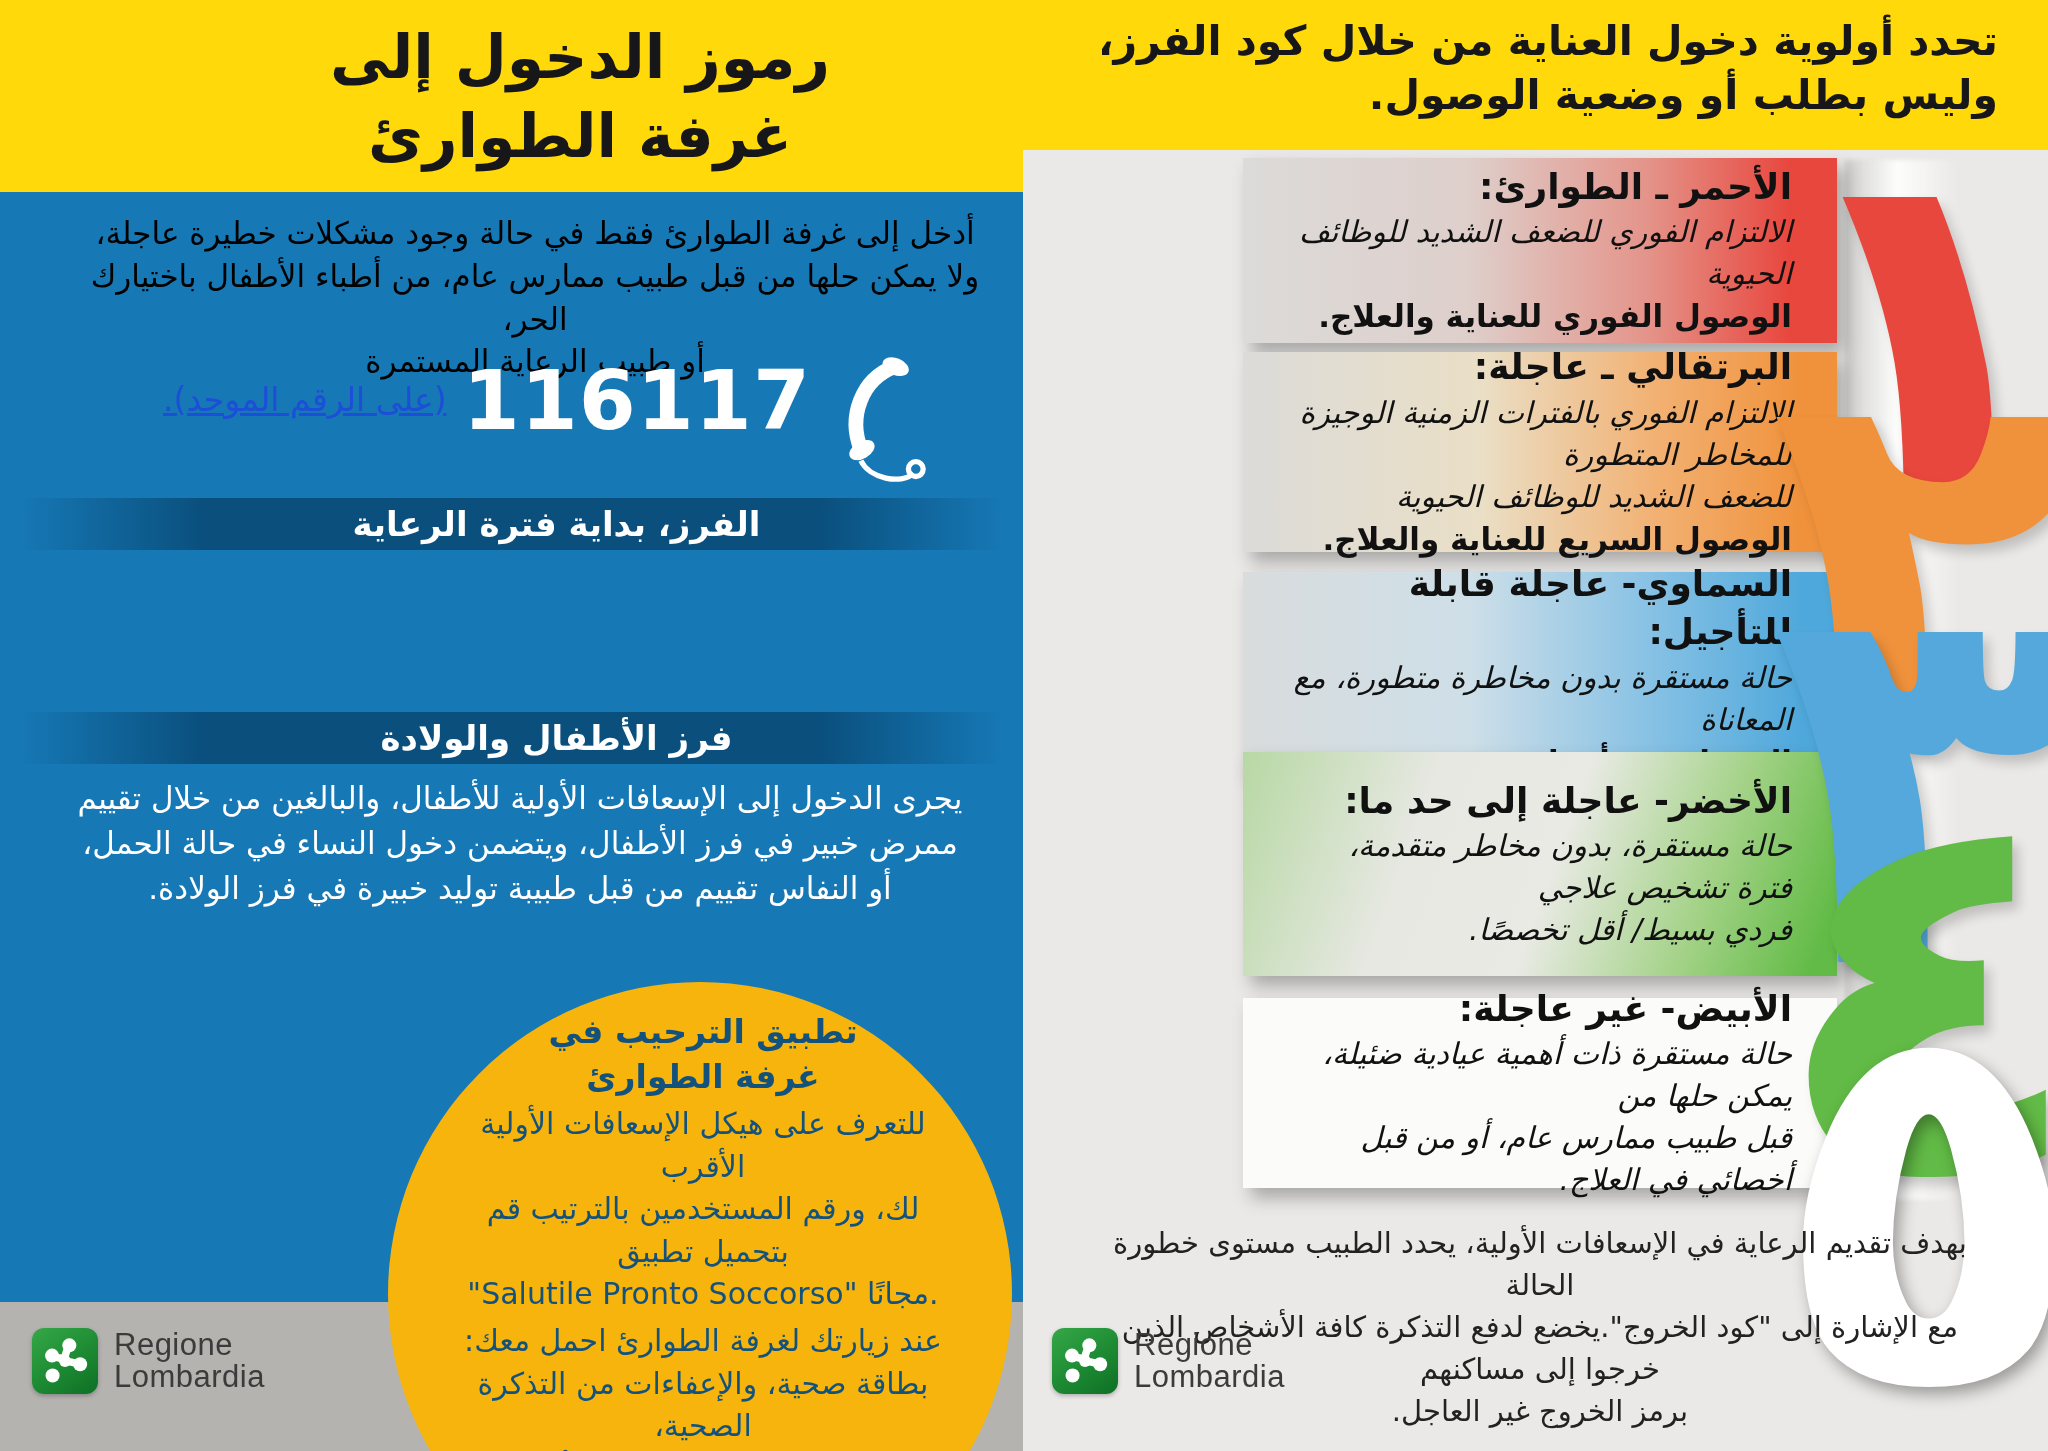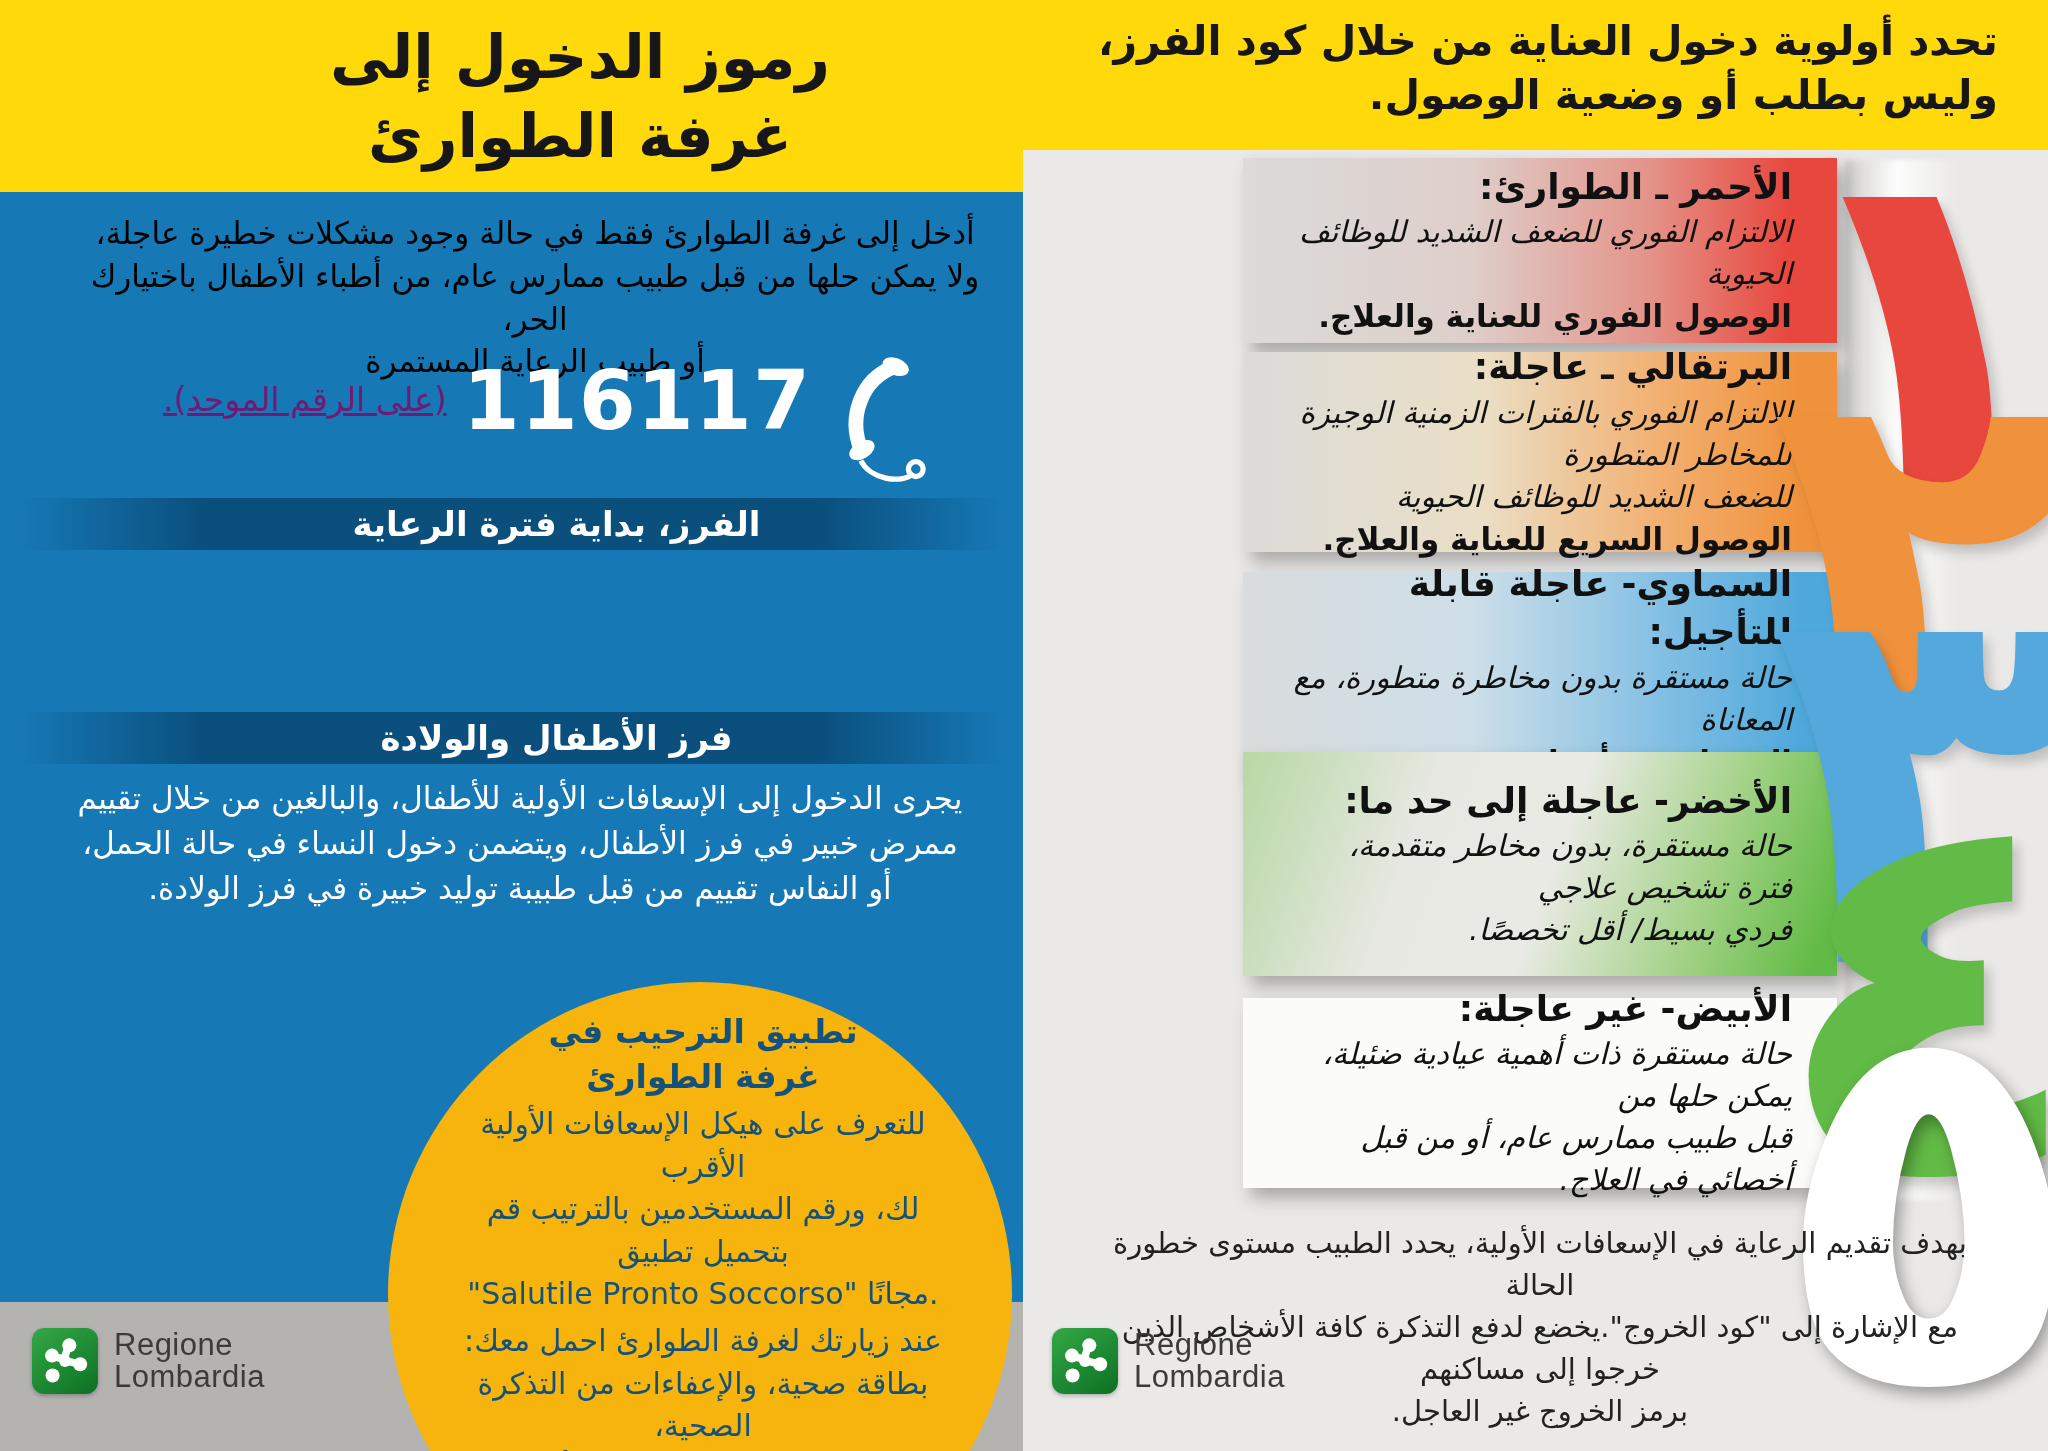--- a/index.html
+++ b/index.html
@@ -22,21 +22,21 @@
   }
   .intro{
     position:absolute;left:60px;top:212px;width:950px;
     color:#000000;font-size:31px;line-height:1.38;text-align:center;
   }
   .phone-row{
     position:absolute;left:150px;top:352px;width:800px;height:140px;
     display:flex;flex-direction:row-reverse;align-items:flex-start;justify-content:center;gap:16px;
   }
   .phone-label{
-    color:#701a75;font-size:33px;text-decoration:underline;padding-top:28px;
+    color:#1d4ed8;font-size:33px;text-decoration:underline;padding-top:28px;
   }
   .phone-number{
     color:#fff;font-size:82px;font-weight:bold;letter-spacing:1px;line-height:1;padding-top:8px;
   }
   .phone-icon{width:110px;height:132px;margin-top:2px;}
 
   .banner{
     position:absolute;left:0;width:1023px;height:52px;
     background:linear-gradient(90deg,rgba(8,72,115,0) 2%,rgba(8,72,115,.85) 20%,rgba(8,72,115,.85) 80%,rgba(8,72,115,0) 98%);
     display:flex;align-items:center;justify-content:center;

